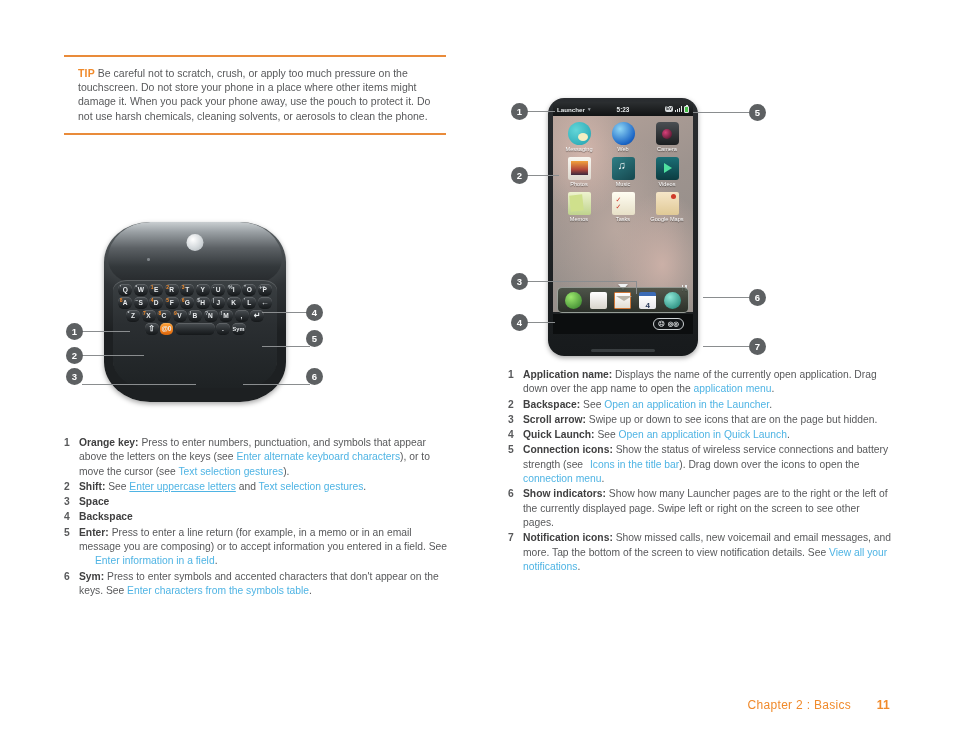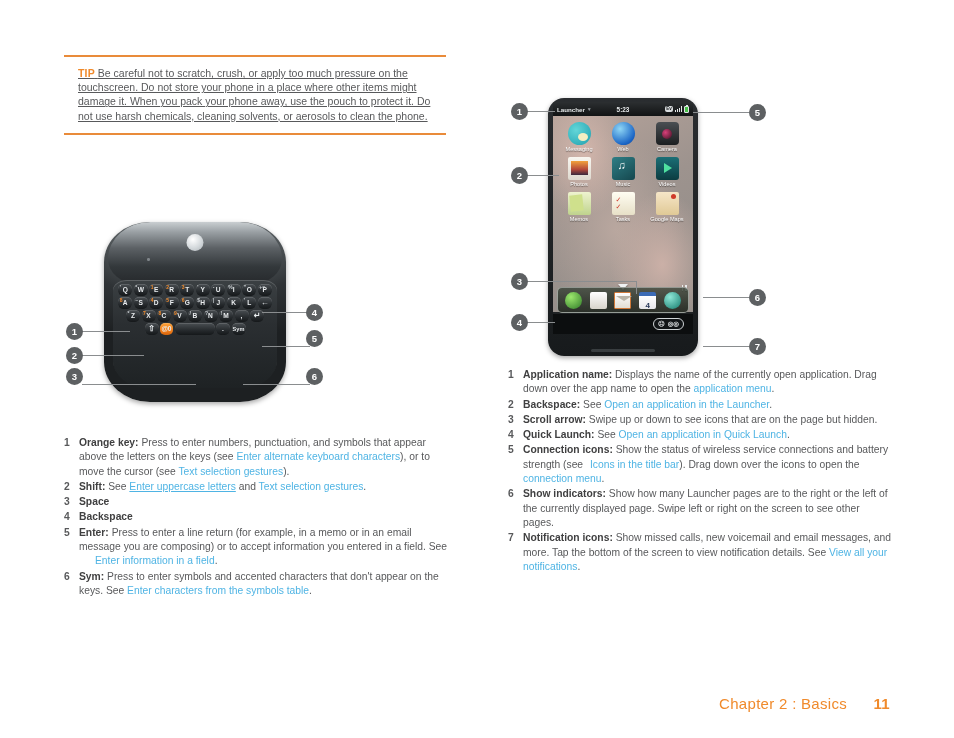--- a/index.html
+++ b/index.html
@@ -8,21 +8,21 @@
     width:954px; height:738px;
     background:#ffffff;
     font-family:"Liberation Sans", sans-serif;
     color:#58595b;
     position:relative;
     overflow:hidden;
   }
   .page { position:absolute; inset:0; }
 
   
-  .col-left  { position:absolute; left:64px;  top:55px; width:382px;text-decoration:underline; }
+  .col-left  { position:absolute; left:64px;  top:55px; width:382px; }
   .col-right { position:absolute; left:508px; top:55px; width:382px; }
 
   
   .tip-box { border-top:2px solid #e98b3a; border-bottom:2px solid #e98b3a; padding:9px 14px 10px 14px; }
   .tip-text { font-size:10.5px; line-height:14.2px; color:#58595b; }
   .tip-label { color:#f08a2b; font-weight:bold; letter-spacing:.2px; }
 
   
   .h-section { font-size:16.5px; font-weight:400; color:#58595b; letter-spacing:.1px; }
 
@@ -149,21 +149,21 @@
     border:1px solid #cfd4d6; border-radius:7px; padding:1px 4px; background:#121517;
   }
   .notif-pill span { color:#e9ecee; font-size:6.5px; font-weight:bold; line-height:8px; }
 
   .ts-chin { position:absolute; left:0; bottom:0; width:100%; height:22px;
              background:linear-gradient(#202325,#0e1011); }
   .ts-gesture { position:absolute; left:50%; bottom:4px; transform:translateX(-50%);
                 width:64px; height:3px; border-radius:2px; background:rgba(120,128,132,.35); }
 
   
-  .footer { position:absolute; right:64px; bottom:26px; font-size:15px; color:#f08a2b; letter-spacing:.3px; }
+  .footer { position:absolute; right:64px; bottom:26px; font-size:12px; color:#f08a2b; letter-spacing:.3px; }
   .footer .pg { margin-left:22px; font-weight:bold; }
 </style>
 </head>
 <body>
 
 <div class="page">
 
   <div class="col-left">
 
     <div class="tip-box">

